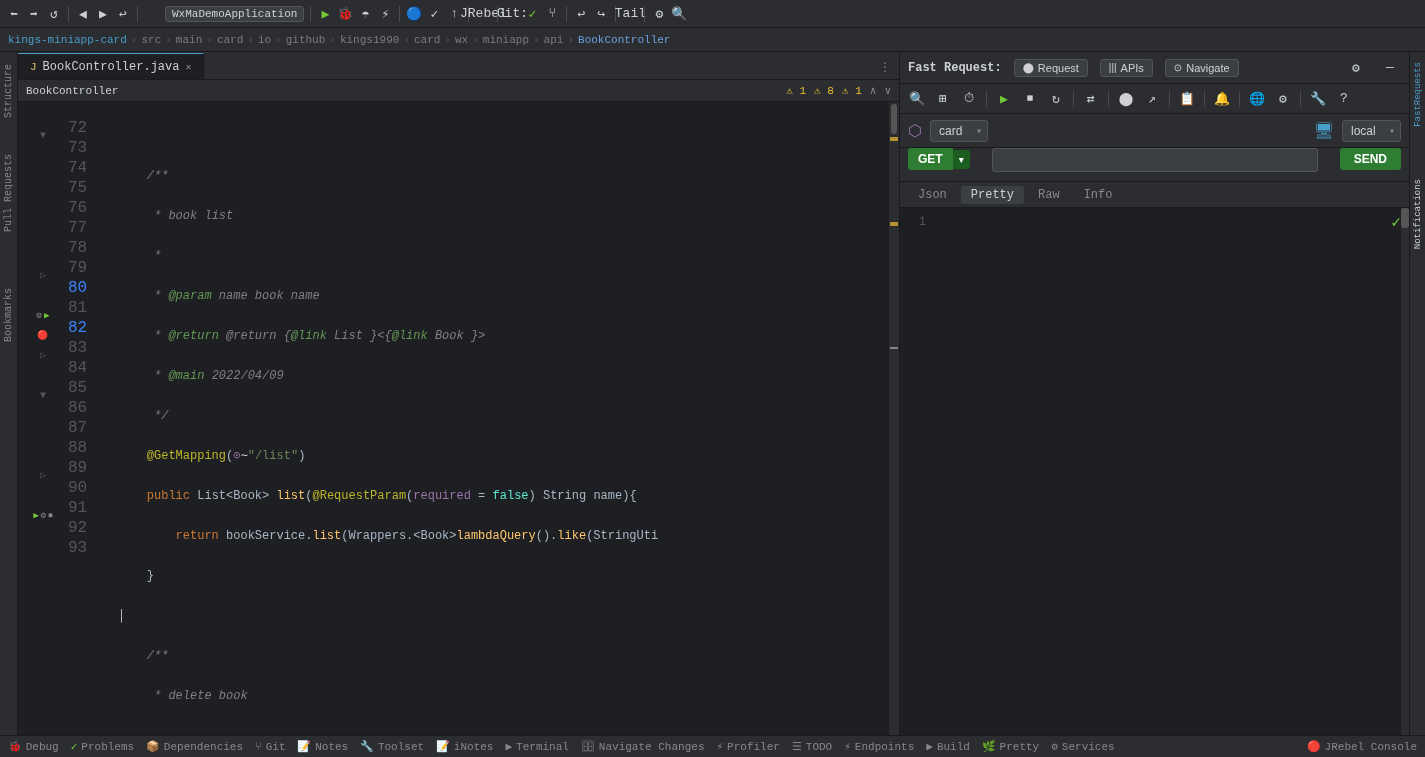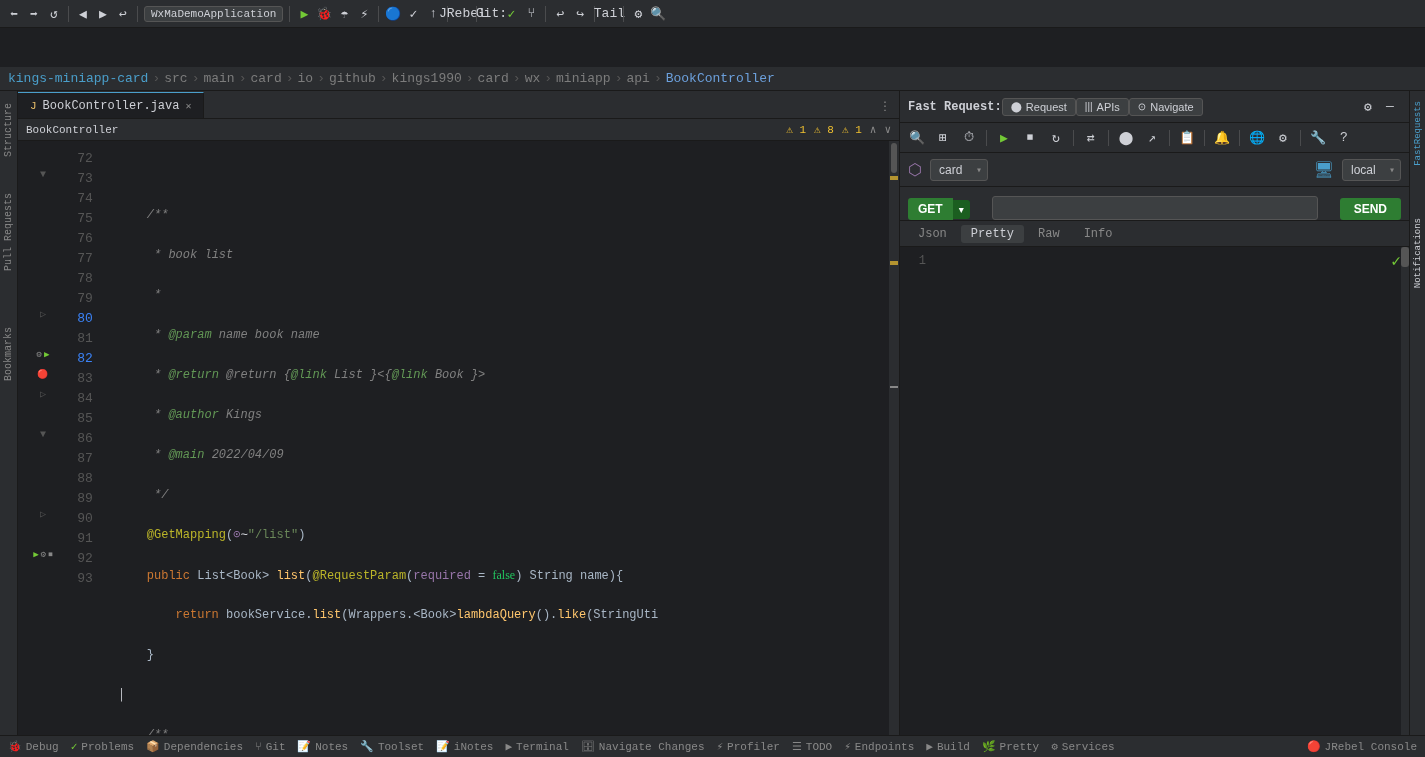--- a/index.html
+++ b/index.html
@@ -12,35 +12,34 @@
       display: flex;
       align-items: center;
       padding: 0 6px;
       border-bottom: 1px solid #1a1a1a;
       gap: 4px;
       font-size: 11px;
       color: #ced0d6;
     }
     .toolbar-icon { width: 16px; height: 16px; display: inline-flex; align-items: center; justify-content: center; cursor: pointer; color: #ced0d6; font-size: 13px; }
     .toolbar-sep { width: 1px; height: 16px; background: #4a4b4d; margin: 0 2px; }
-    .toolbar-app-name { background: #3c3f41; border: 1px solid #555; border-radius: 3px; padding: 1px 6px; font-size: 11px; cursor: pointer; }
+    .toolbar-app-name { background: #3c3f41; border: 1px solid #555; border-radius: 3px; padding: 1px 6px; font-size: 11px; cursor: pointer; margin-left: 21px; }
     .green-btn { color: #73c936; }
     
     
     #breadcrumb {
       height: 24px;
       background: #2b2d30;
       display: flex;
       align-items: center;
       padding: 0 8px;
-      font-size: 13px;
+      font-size: 11px;
       color: #7c7c7c;
       border-bottom: 1px solid #1a1a1a;
       gap: 2px;
-      margin-top: 39px;
     }
     .breadcrumb-item { color: #7c7c7c; }
     .breadcrumb-item.active { color: #6ca0dc; }
     .breadcrumb-sep { color: #555; margin: 0 2px; }
     
     
     #main-layout {
       display: flex;
       height: calc(757px - 28px - 24px - 22px);
     }
@@ -93,24 +92,24 @@
     
     #code-area {
       flex: 1;
       overflow: hidden;
       display: flex;
       background: #1e1f22;
     }
     #line-numbers {
       width: 42px;
       background: #1e1f22;
-      padding: 8px 0;
-      text-align: center;
+      padding: 16px 0;
+      text-align: left;
       color: #555;
-      font-size: 13px;
+      font-size: 16px;
       line-height: 20px;
       padding-right: 8px;
       user-select: none;
     }
     #code-content {
       flex: 1;
       padding: 4px 8px;
       font-size: 12px;
       line-height: 20px;
       overflow: hidden;
@@ -125,21 +124,21 @@
       border-left: 1px solid #1a1a1a;
       display: flex;
       flex-direction: column;
     }
     #right-panel-header {
       height: 32px;
       background: #2b2d30;
       display: flex;
       align-items: center;
       padding: 0 8px;
-      gap: 0;
+      gap: 12px;
       border-bottom: 1px solid #1a1a1a;
     }
     .fast-request-title { font-size: 12px; font-weight: bold; color: #ced0d6; }
     .rp-btn { background: #3c3f41; border: 1px solid #555; border-radius: 3px; padding: 2px 8px; font-size: 11px; color: #ced0d6; cursor: pointer; display: flex; align-items: center; gap: 4px; }
     
     
     #rp-toolbar {
       height: 30px;
       background: #2b2d30;
       display: flex;
@@ -172,21 +171,21 @@
       position: relative;
     }
     .select-wrapper { position: relative; display: inline-flex; align-items: center; }
     .select-wrapper::after { content: '▾'; position: absolute; right: 6px; color: #888; pointer-events: none; font-size: 10px; }
     
     
     #method-row {
       height: 34px;
       background: #2b2d30;
       display: flex;
-      align-items: flex-end;
+      align-items: flex-start;
       padding: 0 8px;
       gap: 22px;
       border-bottom: 1px solid #1a1a1a;
     }
     .method-select-wrap { display: flex; align-items: center; }
     .method-btn { background: #2e7d32; color: #fff; border: none; padding: 4px 10px; font-size: 12px; font-weight: bold; border-radius: 3px 0 0 3px; cursor: pointer; }
     .method-arrow { background: #1b5e20; color: #fff; border: none; padding: 4px 6px; font-size: 10px; border-radius: 0 3px 3px 0; cursor: pointer; }
     .url-input { flex: 1; background: #3c3f41; border: 1px solid #555; color: #ced0d6; padding: 4px 8px; font-size: 12px; border-radius: 3px; }
     .send-btn { background: #2e7d32; color: #fff; border: none; padding: 4px 14px; font-size: 12px; font-weight: bold; border-radius: 3px; cursor: pointer; }
     
@@ -271,21 +270,21 @@
     
     .kw { color: #cc7832; }
     .str { color: #6a8759; }
     .comment { color: #808080; font-style: italic; }
     .annotation { color: #bbb529; }
     .method-name { color: #ffc66d; }
     .type-name { color: #a9b7c6; }
     .param-name { color: #a9b7c6; }
     .javadoc-tag { color: #629755; font-style: italic; }
     .javadoc-link { color: #629755; font-style: italic; }
-    .bool-val { color: #22c55e; font-family: Liberation Serif, serif; }
+    .bool-val { color: #5eead4; }
     
     
     .code-line { height: 20px; display: block; }
     .rp-side-item { writing-mode: vertical-rl; transform: rotate(180deg); padding: 6px 1px; cursor: pointer; white-space: nowrap; font-size: 9px; }
   </style>
 </head>
 <body>
 
 <div id="top-toolbar">
   <span class="toolbar-icon">⬅</span>
@@ -449,21 +448,20 @@
         <div style="height:20px; color:#555;">93</div>
       </div>
 
       <div id="code-content" style="flex:1; padding:4px 8px; font-size:12px; line-height:20px; overflow:hidden; background:#1e1f22; white-space:pre; color:#a9b7c6;">
 <span class="code-line"></span>
 <span class="code-line"><span class="comment">    /**</span></span>
 <span class="code-line"><span class="comment">     * <i>book list</i></span></span>
 <span class="code-line"><span class="comment">     *</span></span>
 <span class="code-line"><span class="comment">     * <span class="javadoc-tag">@param</span> <i>name book name</i></span></span>
 <span class="code-line"><span class="comment">     * <span class="javadoc-tag">@return</span> <i>@return {<span class="javadoc-link">@link</span> List }&lt;{<span class="javadoc-link">@link</span> Book }&gt;</i></span></span>
-<span class="code-line"><span class="comment">     * <span class="javadoc-tag">@author</span> <i>Kings</i></span></span>
 <span class="code-line"><span class="comment">     * <span class="javadoc-tag">@main</span> <i>2022/04/09</i></span></span>
 <span class="code-line"><span class="comment">     */</span></span>
 <span class="code-line">    <span class="annotation">@GetMapping</span>(<span style="color:#9876aa;">⊙</span><span style="color:#ced0d6;">∼</span><span class="str">"/list"</span>)</span>
 <span class="code-line">    <span class="kw">public</span> <span class="type-name">List</span>&lt;<span class="type-name">Book</span>&gt; <span class="method-name">list</span>(<span class="annotation">@RequestParam</span>(<span style="color:#9876aa;">required</span> = <span class="bool-val">false</span>) <span class="type-name">String</span> <span class="param-name">name</span>){</span>
 <span class="code-line">        <span class="kw">return</span> <span class="param-name">bookService</span>.<span class="method-name">list</span>(<span class="type-name">Wrappers</span>.&lt;<span class="type-name">Book</span>&gt;<span class="method-name">lambdaQuery</span>().<span class="method-name">like</span>(<span class="type-name">StringUti</span></span>
 <span class="code-line">    }</span>
 <span class="code-line"><span style="color:#ced0d6;">│</span></span>
 <span class="code-line">    <span class="comment">/**</span></span>
 <span class="code-line"><span class="comment">     * <i>delete book</i></span></span>
 

